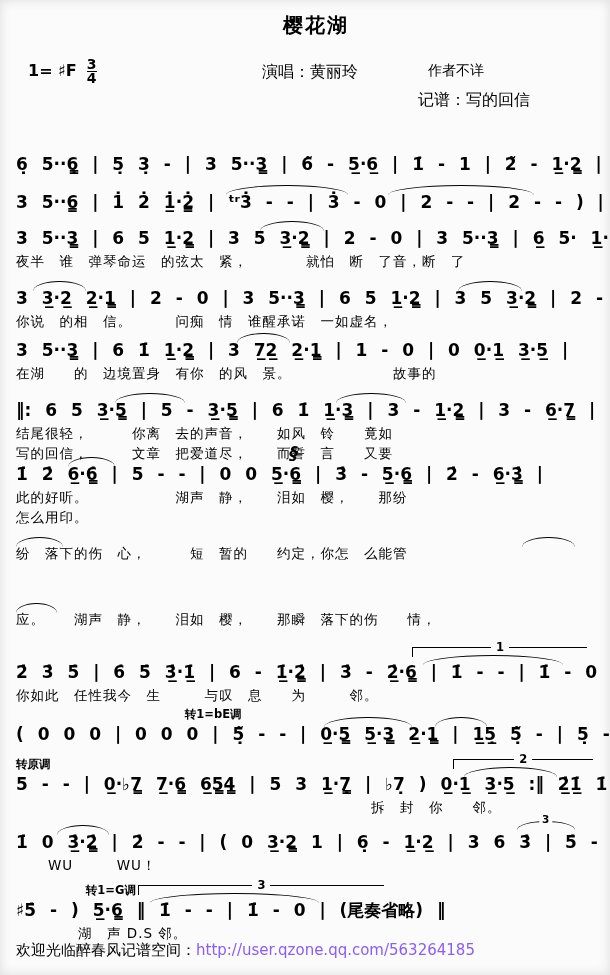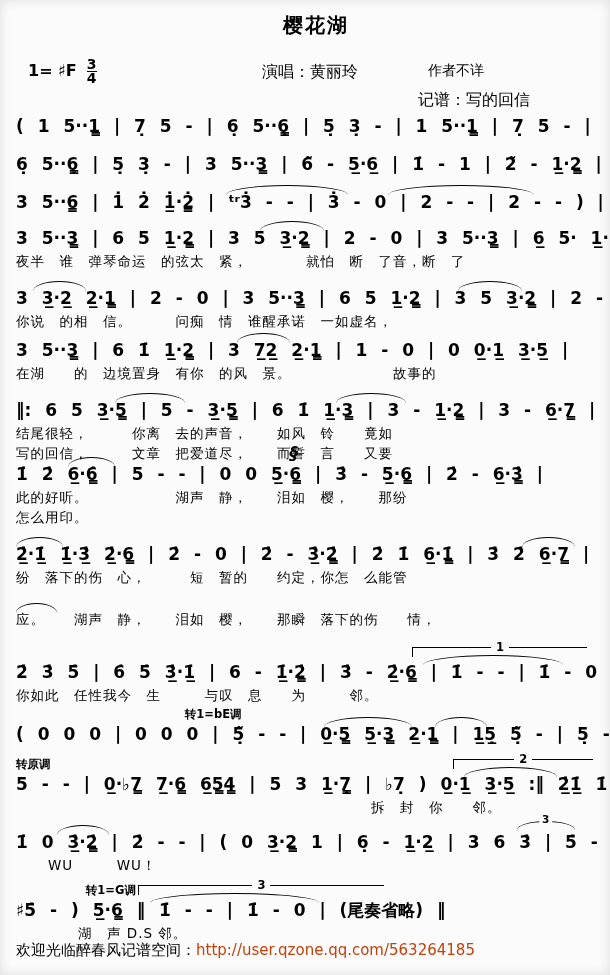--- a/index.html
+++ b/index.html
@@ -24,41 +24,38 @@
   .volta{position:absolute;top:-13px;height:9px;border-top:1.6px solid #000;border-left:1.6px solid #000;}
   .vnum{position:absolute;top:-8px;left:50%;transform:translateX(-50%);
         background:#fbfbfb;padding:0 5px;font-size:11.5px;font-weight:bold;line-height:14px;}
   .tuplet{position:absolute;top:-9px;height:8px;border-top:1.4px solid #000;
           border-radius:50%/100% 100% 0 0;}
   .tnum{position:absolute;top:-9px;left:50%;transform:translateX(-50%);
         background:#fbfbfb;padding:0 3px;font-size:10.5px;font-weight:bold;line-height:12px;}
   .arc{position:absolute;top:-5px;height:9px;border-top:1.5px solid #000;
        border-radius:50%/100% 100% 0 0;}
   .footer{position:absolute;left:16px;top:941px;font-size:15px;white-space:nowrap;}
-  .footer a{color:#c2410c;text-decoration:none;}
+  .footer a{color:#8b5cf6;text-decoration:none;}
 </style>
 </head>
 <body>
 
 <div class="page">
 
   <div class="title">樱花湖</div>
 
   <div class="keysig">
     <span>1= ♯F</span><span class="frac"><span>3</span><span class="den">4</span></span>
   </div>
   <div class="singer">演唱：黄丽玲</div>
   <div class="author">作者不详</div>
   <div class="notator">记谱：写的回信</div>
 
   <div class="score">
 
-    <div class="sys" style="top:114px">
-      <div class="notes">( 1 5··1̳ | 7̣ 5 - | 6̣ 5··6̳̣ | 5̣ 3̣ - | 1 5··1̳ | 7̣ 5 - |</div>
-    </div>
 
     <div class="sys" style="top:152px">
       <div class="notes">6̣ 5··6̳̣ | 5̣ 3̣ - | 3 5··3̳ | 6̃ - 5̲·6̲ | 1̇ - 1 | 2̃ - 1̲·2̳ |</div>
     </div>
 
     <div class="sys" style="top:190px">
       <i class="arc" style="left:36%;width:21%"></i>
       <i class="arc" style="left:64%;width:25%"></i>
       <div class="notes">3 5··6̳ | 1̇ 2̇ 1̲̇·2̳̇ | ᵗʳ3̇ - - | 3̇ - 0 | 2 - - | 2 - - ) |</div>
     </div>
@@ -94,21 +91,20 @@
       <span class="segno" style="left:47%">§</span>
       <i class="arc" style="left:9%;width:8%"></i>
       <div class="notes">1̇ 2̇ 6̲·6̳̇ | 5 - - | 0 0 5̲·6̳ | 3̇ - 5̲·6̳ | 2̇ - 6̲·3̳̇ |</div>
       <div class="lyr">此的好听。　　　　　　湖声　静，　　泪如　樱，　　那纷</div>
       <div class="lyr">怎么用印。</div>
     </div>
 
     <div class="sys" style="top:542px">
       <i class="arc" style="left:0%;width:8%"></i>
       <i class="arc" style="left:87%;width:9%"></i>
-      <div class="notes">2̲̇·1̲̇ 1̲̇·3̲̇ 2̲̇·6̳ | 2̇ - 0 | 2̇ - 3̲̇·2̳̇ | 2̇ 1̇ 6̲·1̳̇ | 3̇ 2̇ 6̲·7̳ |</div>
       <div class="lyr">纷　落下的伤　心，　　　短　暂的　　约定，你怎　么能管</div>
     </div>
 
     <div class="sys" style="top:608px">
       <i class="arc" style="left:0%;width:7%"></i>
       <div class="lyr">应。　　湖声　静，　　泪如　樱，　　那瞬　落下的伤　　情，</div>
     </div>
 
     <div class="sys" style="top:660px">
       <div class="volta" style="left:68%;width:30%">

